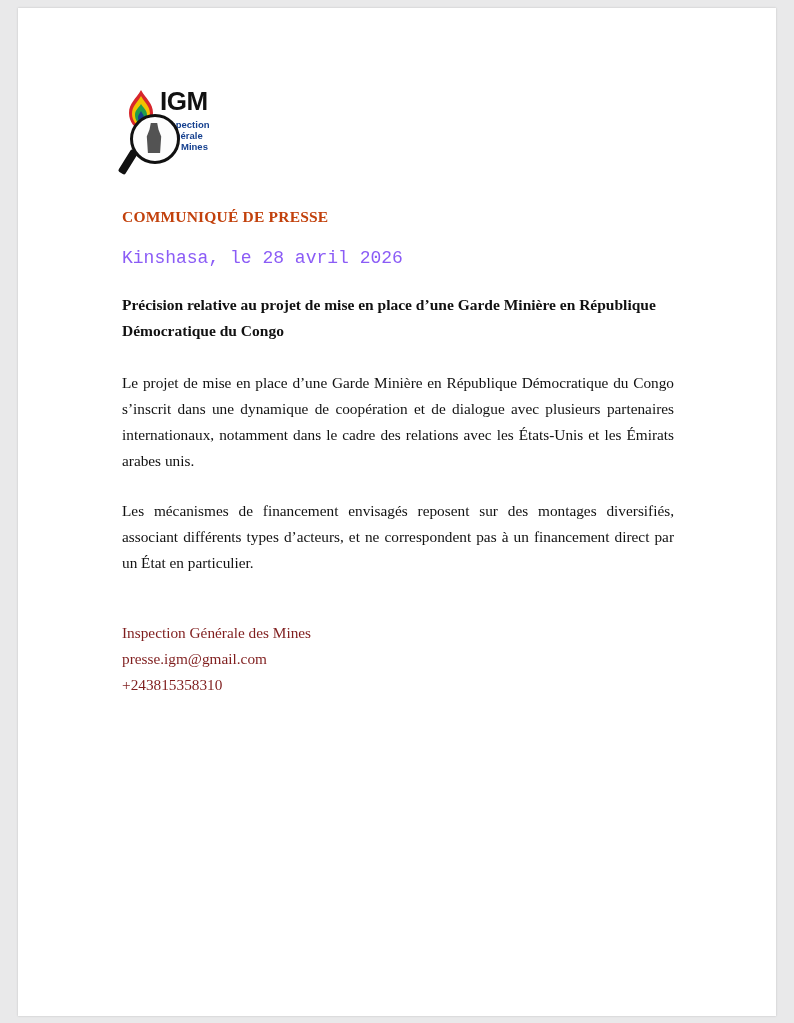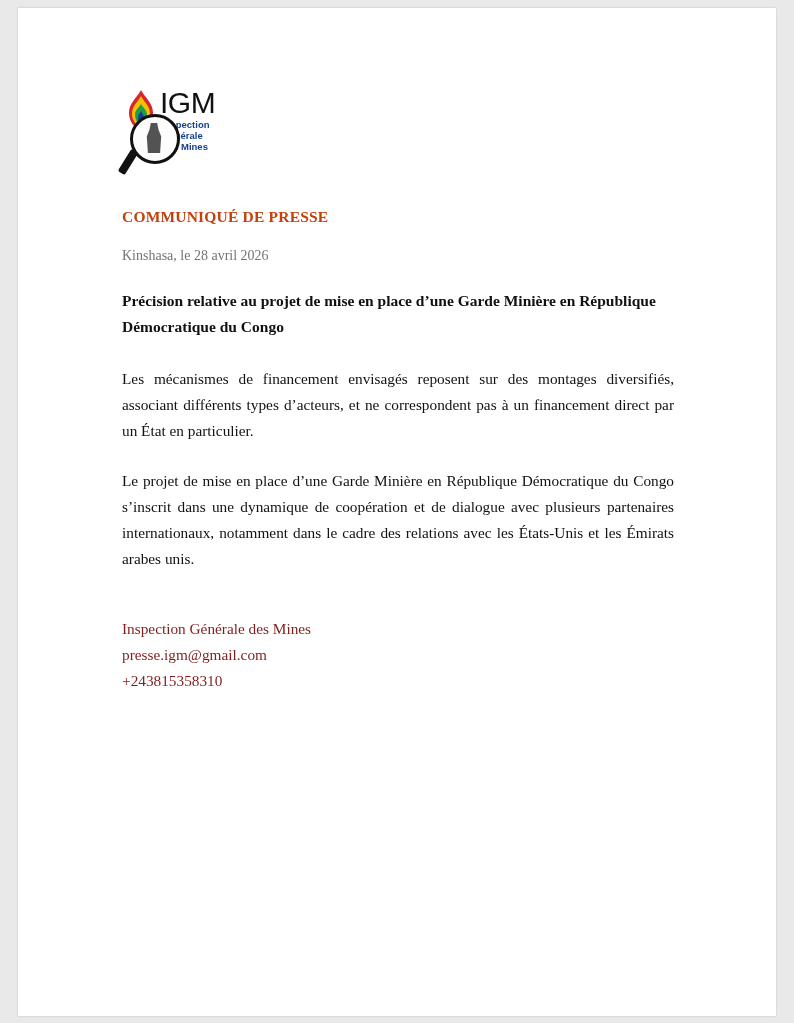--- a/index.html
+++ b/index.html
@@ -41,22 +41,22 @@
     left: 4px;
     top: 4px;
     width: 30px;
     height: 40px;
   }
   .logo-igm {
     position: absolute;
     left: 38px;
     top: 2px;
     font-family: "Liberation Sans", sans-serif;
-    font-weight: normal;
-    font-size: 30px;
+    font-weight: bold;
+    font-size: 26px;
     letter-spacing: -0.5px;
     color: #111;
     line-height: 1;
   }
   .logo-sub {
     position: absolute;
     left: 40px;
     top: 33px;
     font-family: "Liberation Sans", sans-serif;
     font-weight: bold;
@@ -98,23 +98,24 @@
 
   
   .title {
     font-weight: bold;
     font-size: 15.5px;
     letter-spacing: 0.2px;
     color: #c2410c;
     margin: 0 0 22px 0;
   }
   .dateline {
-    font-size: 14px;
-    color: #737373;
+    font-size: 18px;
+    color: #8b5cf6;
     margin: 0 0 24px 0;
+    font-family: Liberation Mono, monospace;
   }
   .subtitle {
     font-weight: bold;
     font-size: 15.5px;
     color: #111;
     line-height: 26px;
     margin: 16px 0 26px 0;
   }
   p.para {
     font-size: 15.3px;
@@ -162,22 +163,22 @@
       </div>
       <div class="logo-handle"></div>
     </div>
 
     <h1 class="title">COMMUNIQUÉ DE PRESSE</h1>
 
     <div class="dateline">Kinshasa, le 28 avril 2026</div>
 
     <h2 class="subtitle">Précision relative au projet de mise en place d’une Garde Minière en République Démocratique du Congo</h2>
 
+    <p class="para">Le projet de mise en place d’une Garde Minière en République Démocratique du Congo s’inscrit dans une dynamique de coopération et de dialogue avec plusieurs partenaires internationaux, notamment dans le cadre des relations avec les États-Unis et les Émirats arabes unis.</p>
     <p class="para">Les mécanismes de financement envisagés reposent sur des montages diversifiés, associant différents types d’acteurs, et ne correspondent pas à un financement direct par un État en particulier.</p>
-    <p class="para">Le projet de mise en place d’une Garde Minière en République Démocratique du Congo s’inscrit dans une dynamique de coopération et de dialogue avec plusieurs partenaires internationaux, notamment dans le cadre des relations avec les États-Unis et les Émirats arabes unis.</p>
 
     <div class="signature">
       <div class="sig-line">Inspection Générale des Mines</div>
       <div class="sig-line">presse.igm@gmail.com</div>
       <div class="sig-line">+243815358310</div>
     </div>
 
   </div>
 </div>
 

